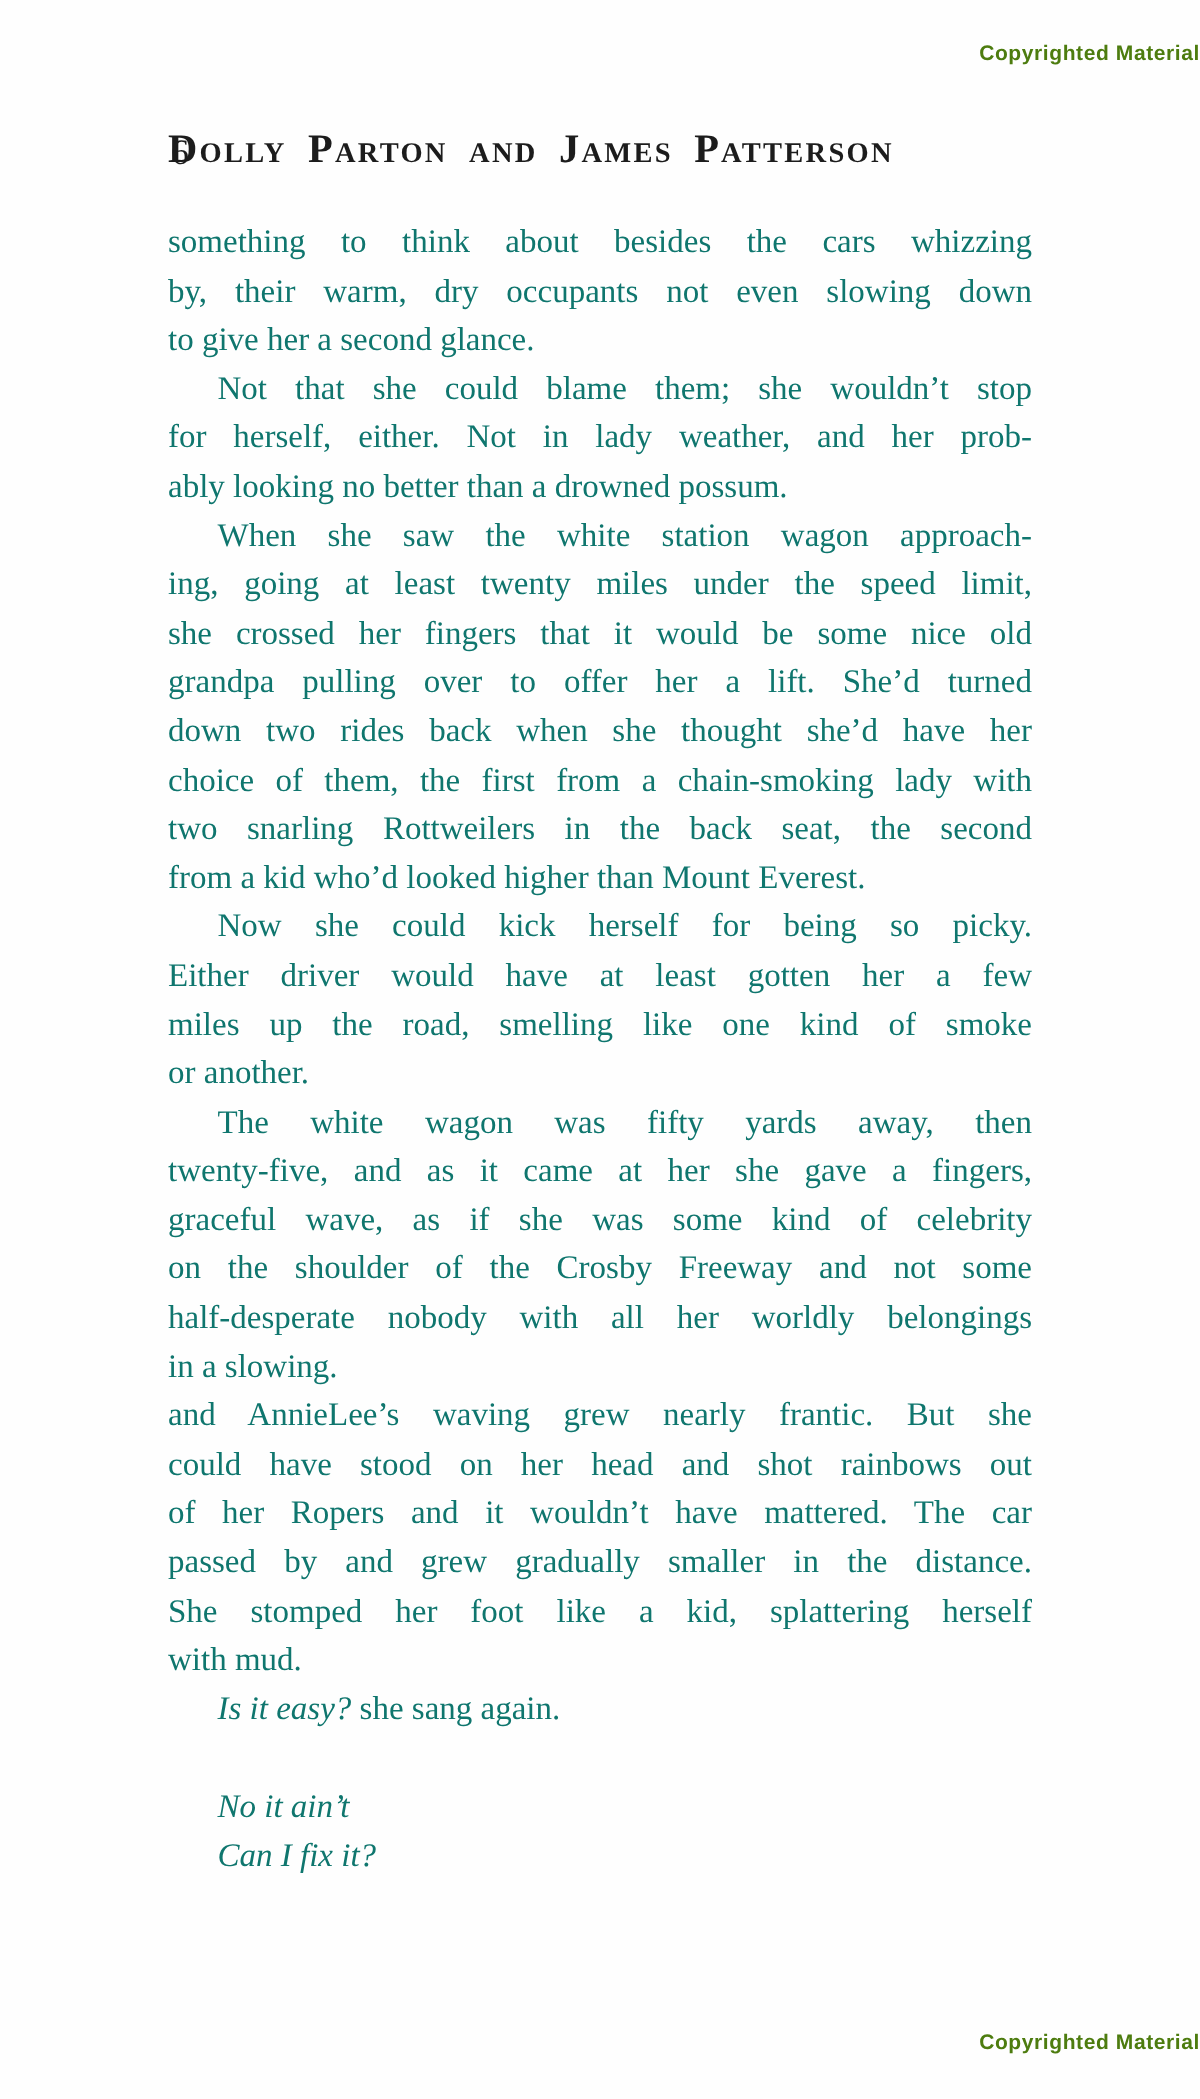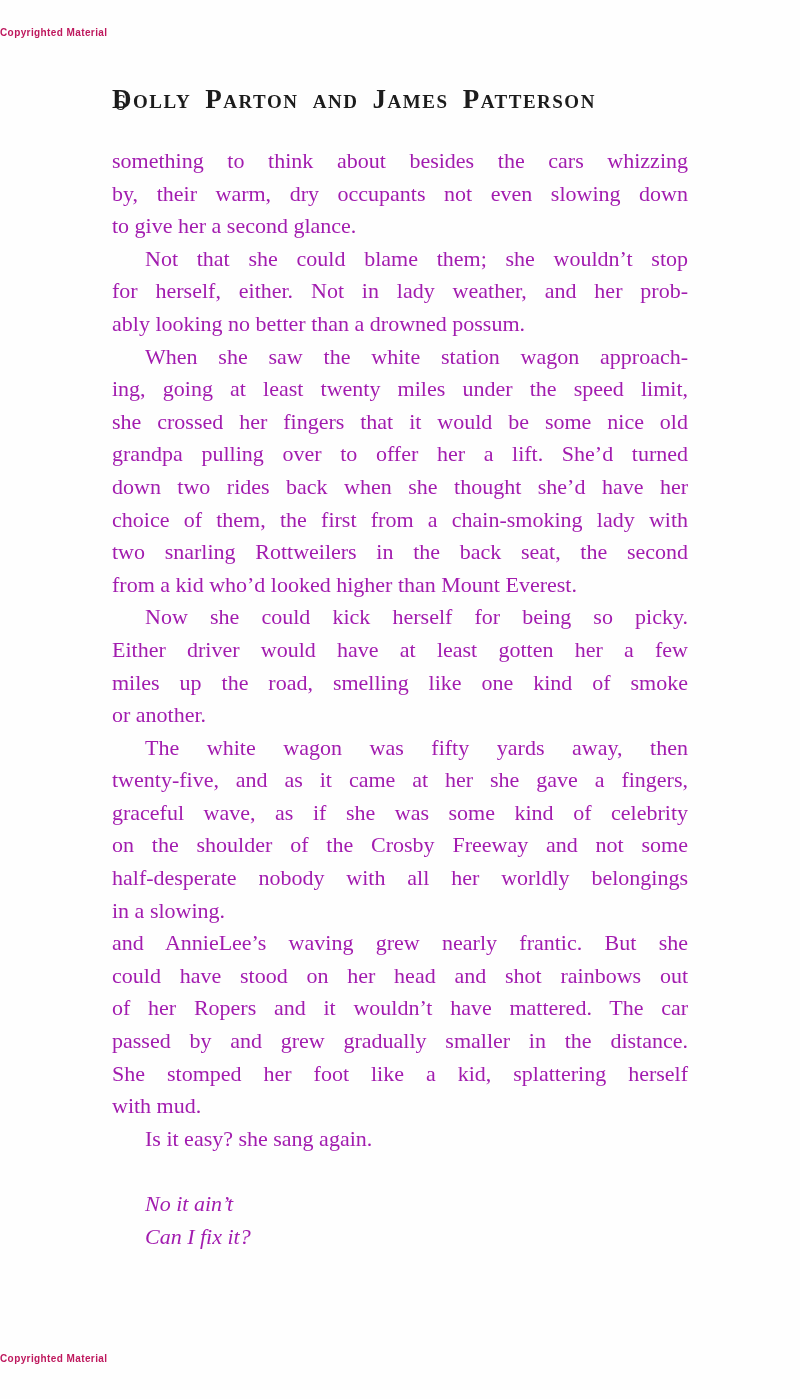--- a/index.html
+++ b/index.html
@@ -13,26 +13,26 @@
     height: 1399px;
     background: #fefefe;
     font-family: "Liberation Serif", serif;
     color: #1a1a1a;
     overflow: hidden;
   }
   .copyright {
     position: absolute;
     left: 0;
     right: 0;
-    text-align: left;
+    text-align: right;
     font-family: "Liberation Sans", sans-serif;
     font-weight: bold;
-    font-size: 10px;
+    font-size: 14px;
     letter-spacing: 0.4px;
-    color: #be185d;
+    color: #4d7c0f;
   }
   .copyright.top { top: 27px; }
   .copyright.bottom { top: 1353px; }
 
   .running-header {
     position: absolute;
     top: 84px;
     left: 112px;
     right: 112px;
     height: 32px;
@@ -55,42 +55,42 @@
     font-weight: bold;
   }
 
   .body-text {
     position: absolute;
     top: 145px;
     left: 112px;
     width: 576px;
     font-size: 22px;
     line-height: 32.6px;
-    color: #a21caf;
+    color: #0f766e;
   }
   .line {
     text-align: justify;
     text-align-last: justify;
   }
   .line.last {
     text-align-last: left;
   }
   .block.indent .line.first {
     text-indent: 33px;
   }
   .block.lyrics {
     margin-top: 32.6px;
     padding-left: 33px;
     font-style: italic;
   }
   .block.lyrics .line {
     text-align: right;
     text-align-last: left;
   }
-  .italic { }
+  .italic { font-style: italic; }
 </style>
 </head>
 <body>
 
 <div class="page">
 
   <div class="copyright top">Copyrighted Material</div>
 
   <header class="running-header">
     <span class="page-number">6</span>

